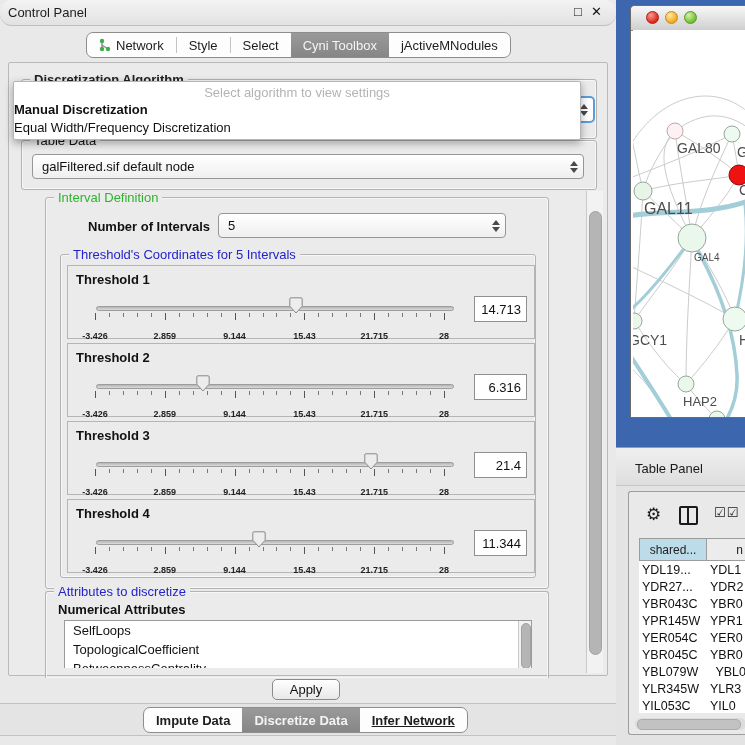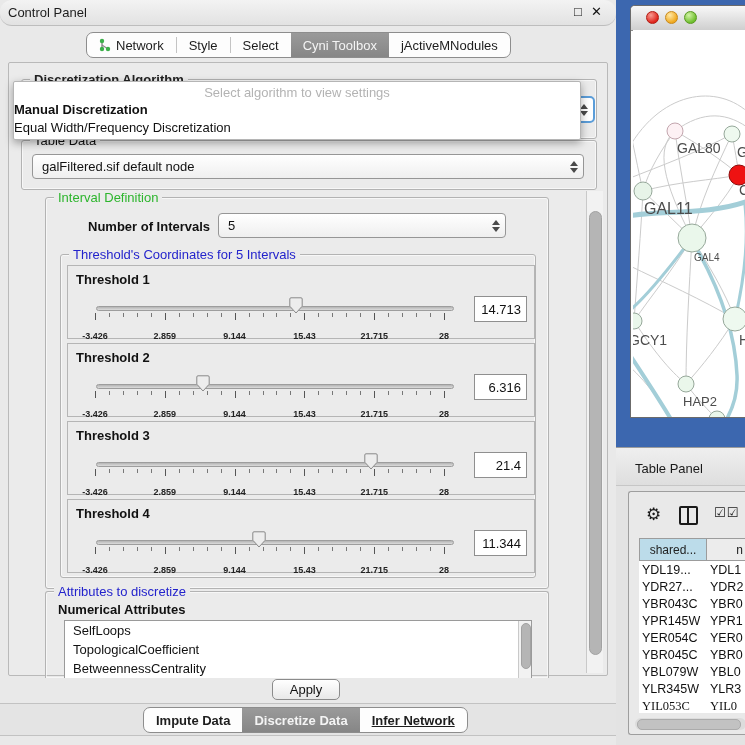--- a/index.html
+++ b/index.html
@@ -351,21 +351,21 @@
     </svg>
     <div class="th-value">11.344</div>
   </div>
 </div>
         </div>
       </div>
 
       <div class="group" style="left:36px;top:528px;width:502px;height:86px;border-bottom:none;border-radius:3px 3px 0 0;">
         <span class="gtitle" style="color:#2323cc;">Attributes to discretize</span>
         <div class="abs" style="left:12px;top:10px;font-size:13px;font-weight:bold;color:#111;">Numerical Attributes</div>
-        <div class="abs" style="left:18px;top:28px;width:468px;height:58px;background:#fff;border:1px solid #9a9a9a;border-bottom:none;box-sizing:border-box;overflow:hidden;">
+        <div class="abs" style="left:18px;top:28px;width:468px;height:48px;background:#fff;border:1px solid #9a9a9a;border-bottom:none;box-sizing:border-box;overflow:hidden;">
           <div id="attr-list-host">
               <div class="attr-item">SelfLoops</div>
               <div class="attr-item">TopologicalCoefficient</div>
               <div class="attr-item">BetweennessCentrality</div>
             </div>
           <div class="vscroll" style="right:0;top:0;width:12px;height:58px;">
             <div class="vthumb" style="left:1.5px;top:2px;width:8px;height:44px;"></div>
           </div>
         </div>
       </div>
@@ -498,29 +498,29 @@
     <div class="trow-cell" style="width:36px;">YER0</div>
   </div>
 
   <div style="display:flex;">
     <div class="trow-cell" style="width:65px;">YBR045C</div>
     <div class="trow-cell" style="width:36px;">YBR0</div>
   </div>
 
   <div style="display:flex;">
     <div class="trow-cell" style="width:65px;">YBL079W</div>
-    <div class="trow-cell" style="width:36px;">YBL0</div>
+    <div class="trow-cell" style="width:36px;text-align:right;">YBL0</div>
   </div>
 
   <div style="display:flex;">
     <div class="trow-cell" style="width:65px;">YLR345W</div>
     <div class="trow-cell" style="width:36px;">YLR3</div>
   </div>
 
-  <div style="display:flex;font-family:Liberation Serif, serif;">
+  <div style="display:flex;">
     <div class="trow-cell" style="width:65px;">YIL053C</div>
     <div class="trow-cell" style="width:36px;">YIL0</div>
   </div>
 </div>
       </div>
 
       <div class="abs" style="left:6px;top:226px;width:111px;height:12px;background:#dcdcdc;border-radius:6px;">
         <div class="hthumb" style="left:2px;top:1px;width:102px;height:9px;"></div>
       </div>
     </div>

